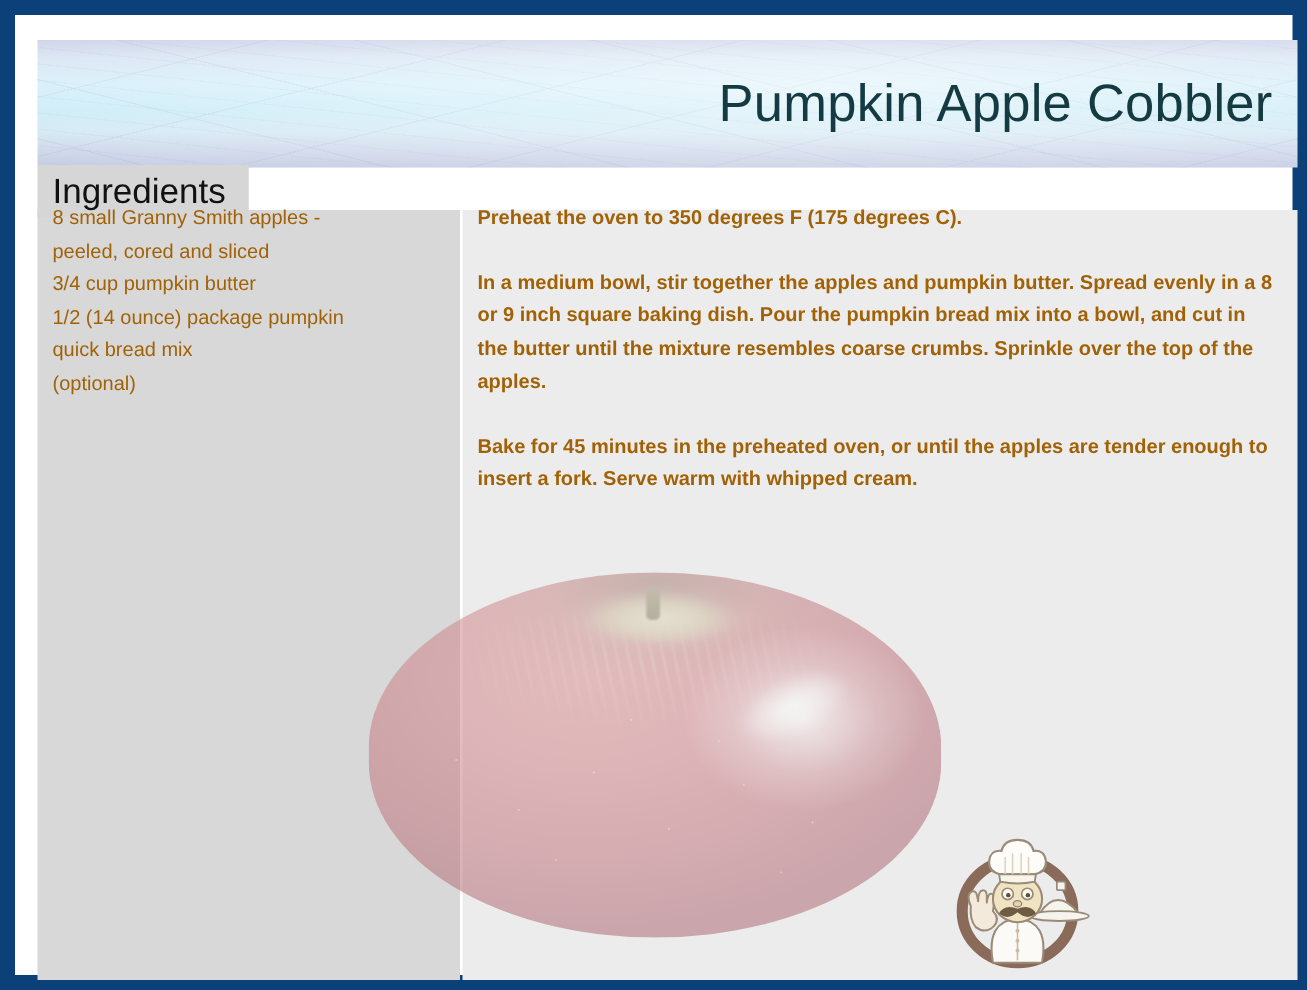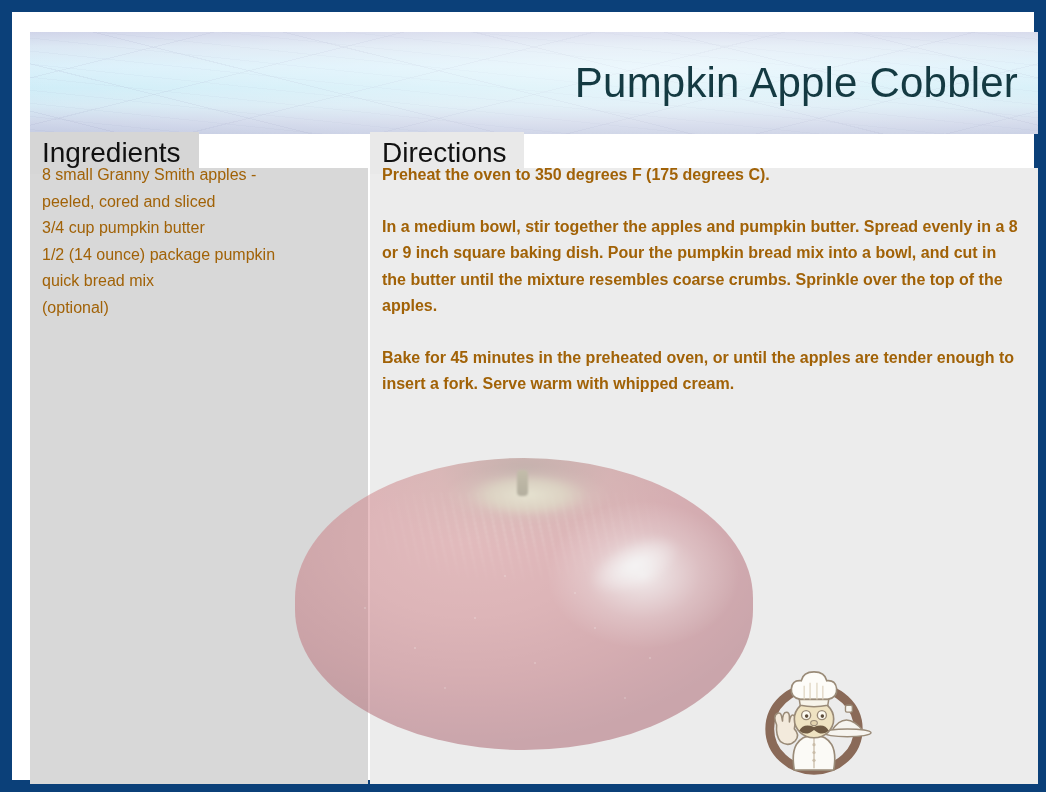--- a/index.html
+++ b/index.html
@@ -266,21 +266,20 @@
           <div class="ing-line">peeled, cored and sliced</div>
           <div class="ing-line">3/4 cup pumpkin butter</div>
           <div class="ing-line">1/2 (14 ounce) package pumpkin</div>
           <div class="ing-line">quick bread mix</div>
           <div class="ing-line">(optional)</div>
         </div>
       </div>
 
       <div class="panel panel-directions">
         <div class="panel-body"></div>
-        <div class="tab">Directions</div>
         <div class="panel-text">
           <p class="dir-para">Preheat the oven to 350 degrees F (175 degrees C).</p>
           <p class="dir-para">In a medium bowl, stir together the apples and pumpkin butter. Spread evenly in a 8 or 9 inch square baking dish. Pour the pumpkin bread mix into a bowl, and cut in the butter until the mixture resembles coarse crumbs. Sprinkle over the top of the apples.</p>
           <p class="dir-para">Bake for 45 minutes in the preheated oven, or until the apples are tender enough to insert a fork. Serve warm with whipped cream.</p>
         </div>
       </div>
 
       <div class="apple-wrap">
         <div class="apple-body">
           <div class="apple-specks"></div>

